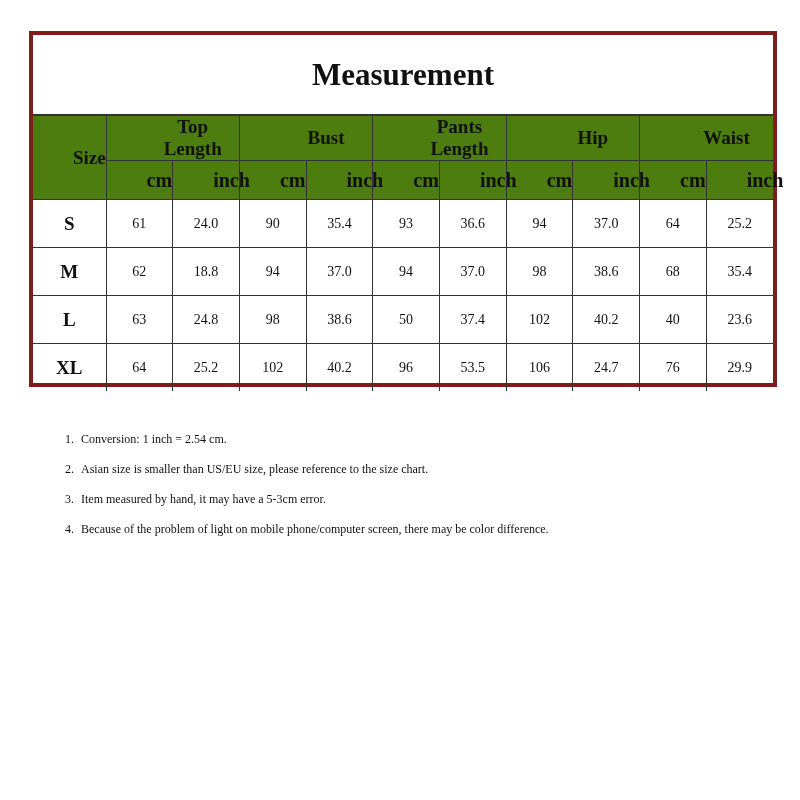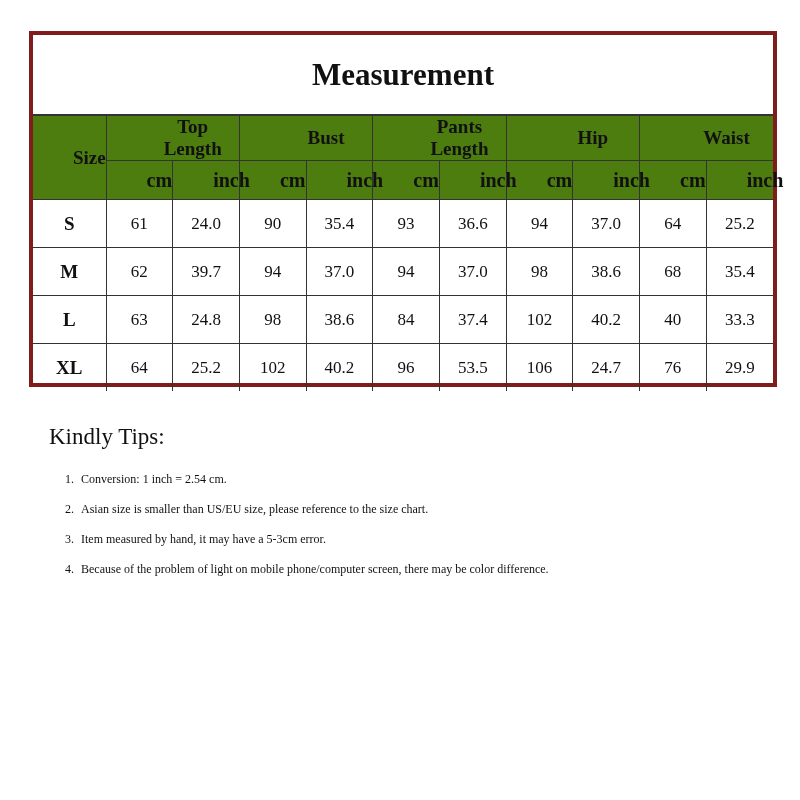--- a/index.html
+++ b/index.html
@@ -11,21 +11,21 @@
              font-weight: bold; font-size: 31px; border-bottom: 2px solid #333; box-sizing: border-box; }
     table { border-collapse: collapse; width: 100%; table-layout: fixed; }
     th, td { border: 1.5px solid #333; text-align: center; vertical-align: middle; padding: 0; }
     table tr:first-child th { border-top: none; }
     table tr th:first-child, table tr td:first-child { border-left: none; }
     table tr th:last-child, table tr td:last-child { border-right: none; }
     table tr:last-child td { border-bottom: none; }
     th { background: #4d7c0f; font-weight: bold; font-size: 19px; padding-left: 40px; }
     .hdr1 th { height: 38px; }
     .hdr2 th { height: 38px; font-size: 20px; }
-    td { height: 47px; font-size: 17px; }
+    td { height: 47px; font-size: 14px; }
     td.size { font-weight: bold; font-size: 19px; }
     .tips { position: absolute; left: 49px; top: 424px; font-size: 19px; }
     .tips-title { font-size: 23px; margin-bottom: 14px; }
     .tips ol { margin: 0; padding-left: 28px; }
     .tips li { font-size: 12px; line-height: 30px; padding-left: 4px; }
   </style>
 </head>
 <body>
 
 <div class="sheet">
@@ -65,61 +65,60 @@
       <td>93</td>
       <td>36.6</td>
       <td>94</td>
       <td>37.0</td>
       <td>64</td>
       <td>25.2</td>
     </tr>
     <tr>
       <td class="size">M</td>
       <td>62</td>
-      <td>39.7</td>
+      <td>18.8</td>
       <td>94</td>
       <td>37.0</td>
       <td>94</td>
       <td>37.0</td>
       <td>98</td>
       <td>38.6</td>
       <td>68</td>
       <td>35.4</td>
     </tr>
     <tr>
       <td class="size">L</td>
       <td>63</td>
       <td>24.8</td>
       <td>98</td>
       <td>38.6</td>
-      <td>84</td>
+      <td>50</td>
       <td>37.4</td>
       <td>102</td>
       <td>40.2</td>
       <td>40</td>
-      <td>33.3</td>
+      <td>23.6</td>
     </tr>
     <tr>
       <td class="size">XL</td>
       <td>64</td>
       <td>25.2</td>
       <td>102</td>
       <td>40.2</td>
       <td>96</td>
       <td>53.5</td>
       <td>106</td>
       <td>24.7</td>
       <td>76</td>
       <td>29.9</td>
     </tr>
   </tbody>
     </table>
 </div>
 
 <div class="tips">
-  <div class="tips-title">Kindly Tips:</div>
   <ol>
     <li>Conversion: 1 inch = 2.54 cm.</li>
     <li>Asian size is smaller than US/EU size, please reference to the size chart.</li>
     <li>Item measured by hand, it may have a 5-3cm error.</li>
     <li style="width:600px">Because of the problem of light on mobile phone/computer screen, there may be color difference.</li>
   </ol>
 </div>
 
 </body></html>

